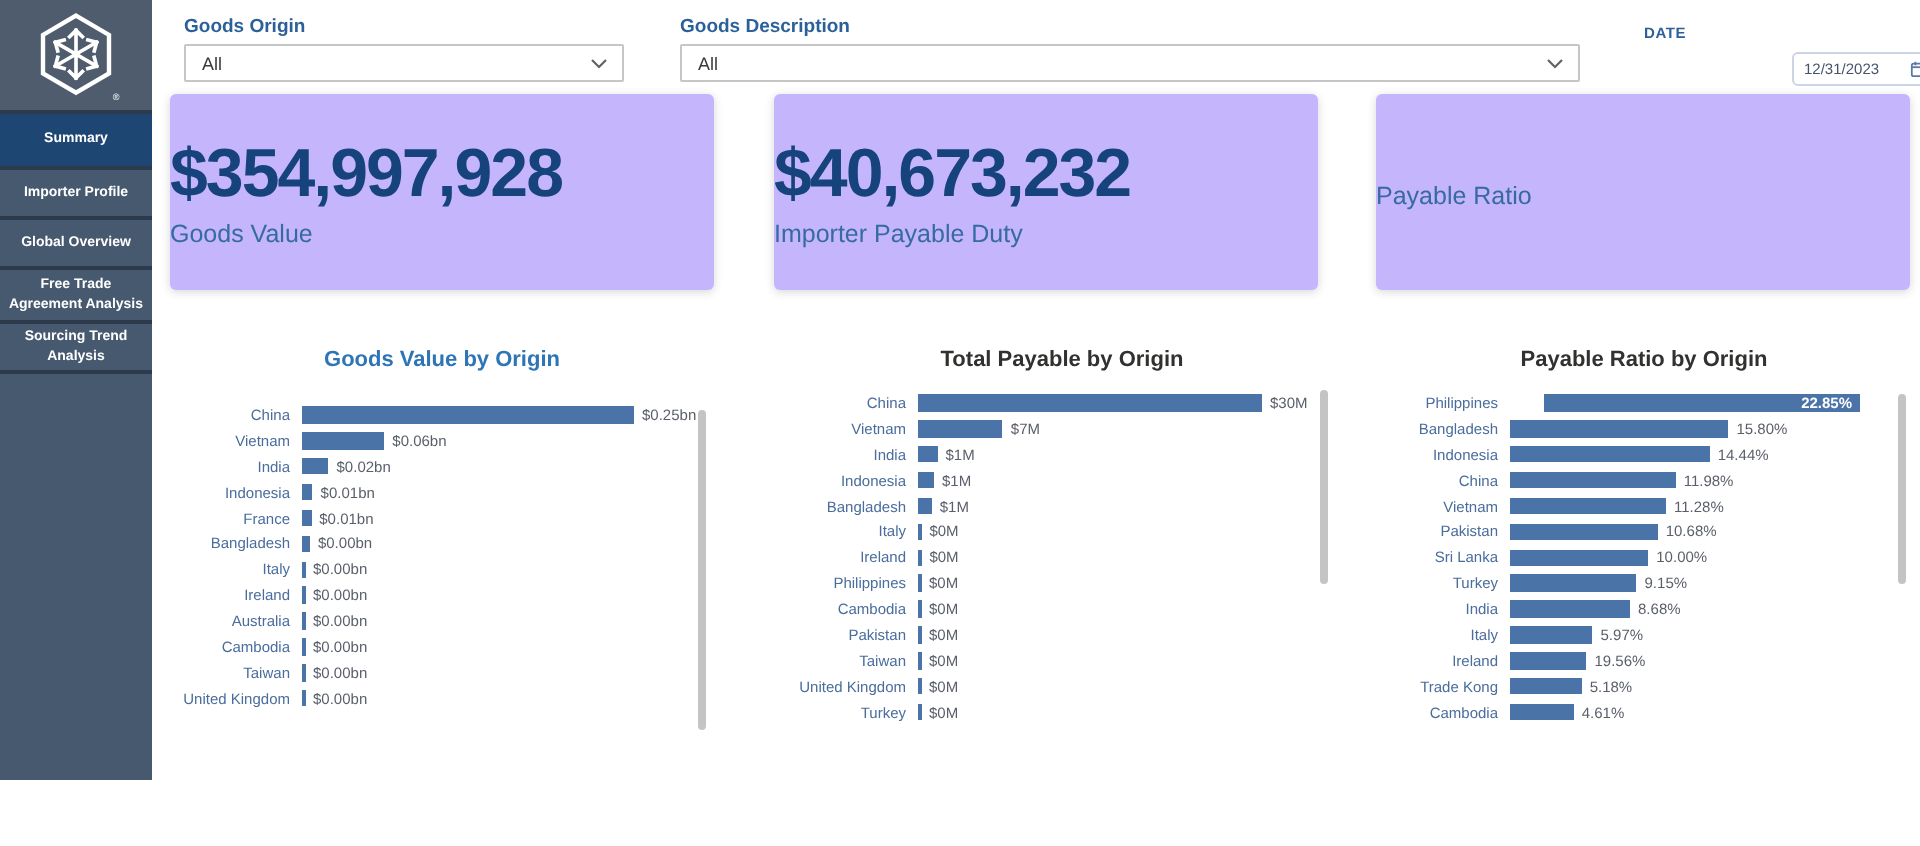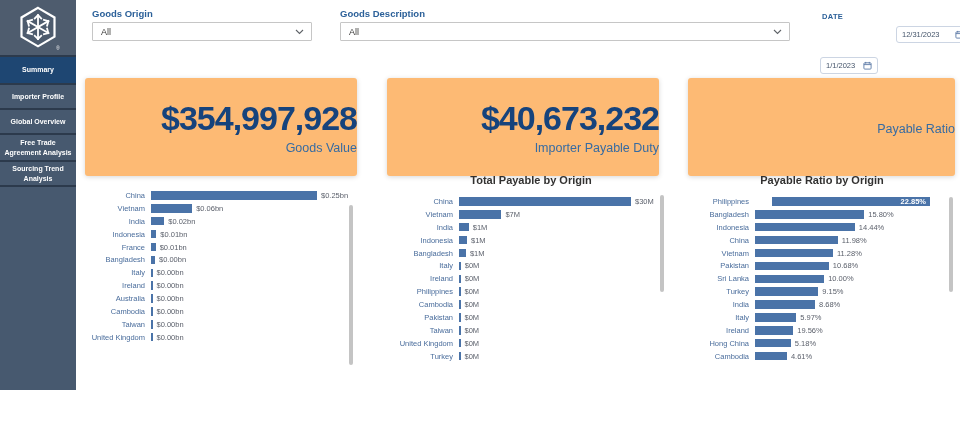--- a/index.html
+++ b/index.html
@@ -19,23 +19,23 @@
   .flt-label { position:absolute; font-size:9.5px; font-weight:700; color:#2b6099; }
   .dd { position:absolute; height:19px; background:#fff; border:1px solid #c6c6c6; border-radius:1px;
         display:flex; align-items:center; padding:0 8px; font-size:9px; color:#3b3a39; cursor:pointer; }
   .dd .chev { position:absolute; right:7px; top:6px; }
   .date-label { position:absolute; font-size:7.5px; font-weight:700; letter-spacing:.3px; color:#2b6099; }
   .date-box { position:absolute; height:17px; background:#fff; border:1px solid #ccd5e3; border-radius:3px;
               display:flex; align-items:center; justify-content:space-between; padding:0 5px;
               font-size:7.5px; color:#44546a; cursor:pointer; }
 
   
-  .card { position:absolute; top:78px; height:98px; background:#fdba74; border-radius:3px;
+  .card { position:absolute; top:47px; height:98px; background:#c4b5fd; border-radius:3px;
           box-shadow:0 1px 5px rgba(0,0,0,.16); display:flex; flex-direction:column;
-          align-items:flex-end; justify-content:center; }
+          align-items:flex-start; justify-content:center; }
   .kpi-value { font-size:34px; font-weight:600; color:#16437c; letter-spacing:-1px; }
   .kpi-label { font-size:12.5px; color:#366ba2; margin-top:3px; }
 
   
   .panel { position:absolute; top:174px; height:200px; }
   .ctitle { font-size:11px; font-weight:700; text-align:center; }
   .ctitle.blue { color:#2e75b6; }
   .ctitle.dark { color:#323130; }
   .rows { }
   .rows.m1 { margin-top:15px; }
@@ -141,20 +141,21 @@
   </div>
   <div class="card" style="left:387px; width:272px;">
     <div class="kpi-value">$40,673,232</div>
     <div class="kpi-label">Importer Payable Duty</div>
   </div>
   <div class="card" style="left:688px; width:267px;">
     <div class="kpi-label">Payable Ratio</div>
   </div>
 
   <div class="panel" style="left:85px; width:272px;">
+    <div class="ctitle blue">Goods Value by Origin</div>
     <div class="rows m1">
         <div class="crow">
           <span class="cat" style="width: 66px;">China</span>
           <div class="bar" style="width: 166px;"></div>
           <span class="val">$0.25bn</span>
         </div>
         <div class="crow">
           <span class="cat" style="width: 66px;">Vietnam</span>
           <div class="bar" style="width: 41.168px;"></div>
           <span class="val">$0.06bn</span>
@@ -338,21 +339,21 @@
           <span class="cat" style="width: 67px;">Italy</span>
           <div class="bar" style="width: 41.2805px;"></div>
           <span class="val">5.97%</span>
         </div>
         <div class="crow">
           <span class="cat" style="width: 67px;">Ireland</span>
           <div class="bar" style="width: 38.2381px;"></div>
           <span class="val">19.56%</span>
         </div>
         <div class="crow">
-          <span class="cat" style="width: 67px;">Hong China</span>
+          <span class="cat" style="width: 67px;">Trade Kong</span>
           <div class="bar" style="width: 35.8179px;"></div>
           <span class="val">5.18%</span>
         </div>
         <div class="crow">
           <span class="cat" style="width: 67px;">Cambodia</span>
           <div class="bar" style="width: 31.8766px;"></div>
           <span class="val">4.61%</span>
         </div>
       </div>
     <div class="sbar" style="right:3px; top:23px; height:95px;"></div>

